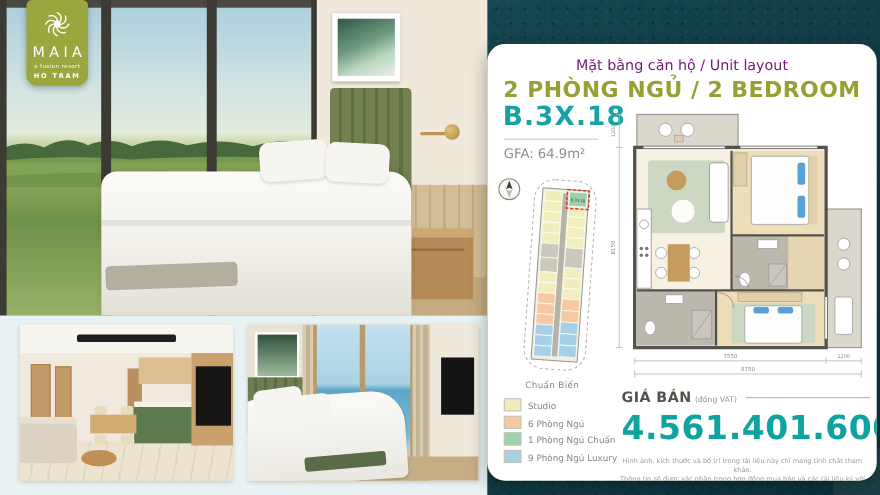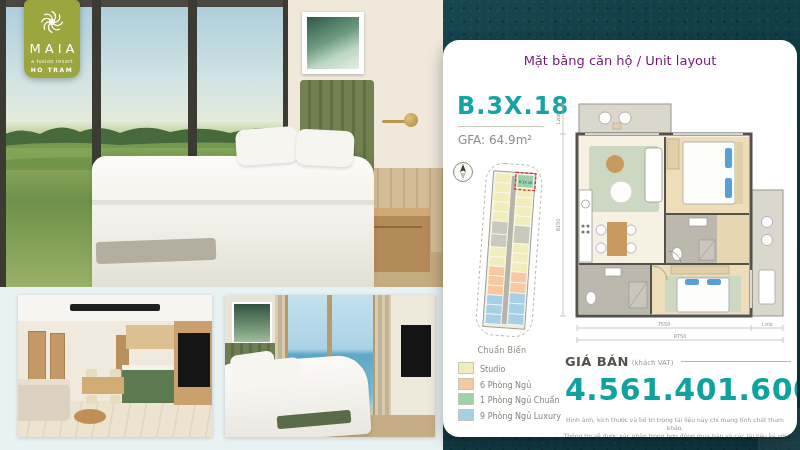--- a/index.html
+++ b/index.html
@@ -202,20 +202,21 @@
     </svg>
     <div class="name">MAIA</div>
     <div class="tag">a fusion resort</div>
     <div class="loc">HO TRAM</div>
   </div>
 
   <div class="abs card">
 
     <div class="abs card-head">
       <div class="card-sub">Mặt bằng căn hộ / Unit layout</div>
+      <div class="card-title">2 PHÒNG NGỦ / 2 BEDROOM</div>
     </div>
 
     <div class="abs unit-code">B.3X.18</div>
     <div class="abs unit-rule"></div>
     <div class="abs unit-gfa">GFA: 64.9m²</div>
 
     <svg class="abs keyplan" width="104" height="192" viewBox="0 0 104 192">
       <g>
         <circle cx="14" cy="16" r="9.5" fill="#fbfaf6" stroke="#8c8a80" stroke-width="1"></circle>
         <path d="M14,8 L17,16 L14,14.6 L11,16 Z" fill="#3e3c36"></path>
@@ -371,21 +372,21 @@
         <text transform="translate(6.5,131) rotate(-90)">8150</text>
         <text x="111" y="231.5">7550</text>
         <text x="214" y="231.5" font-size="4.5">1200</text>
         <text x="127" y="243.5">8750</text>
       </g>
     </svg>
 
     <div class="abs price-block">
       <div class="price-row">
         <span class="price-label">GIÁ BÁN</span>
-        <span class="price-note">(khách VAT)</span>
+        <span class="price-note">(đồng VAT)</span>
         <span class="price-line"></span>
       </div>
       <div class="price-value">4.561.401.600</div>
     </div>
 
     <div class="abs disclaimer">
       <div>Hình ảnh, kích thước và bố trí trong tài liệu này chỉ mang tính chất tham khảo.</div>
       <div>Thông tin sẽ được xác nhận trong hợp đồng mua bán và các tài liệu ký với khách hàng.</div>
     </div>
   </div>

